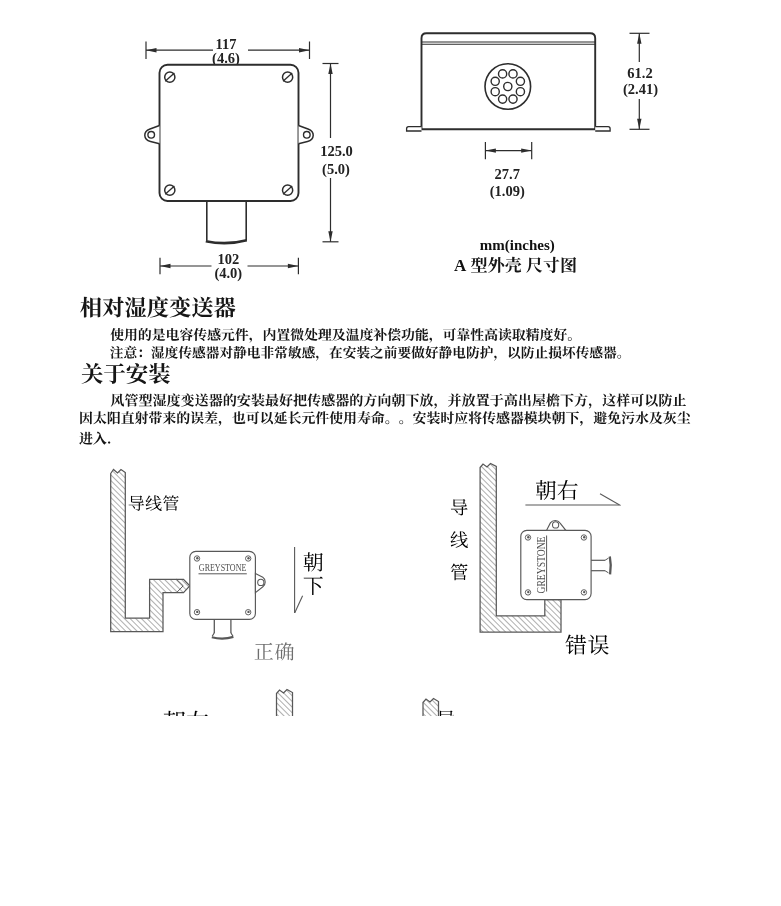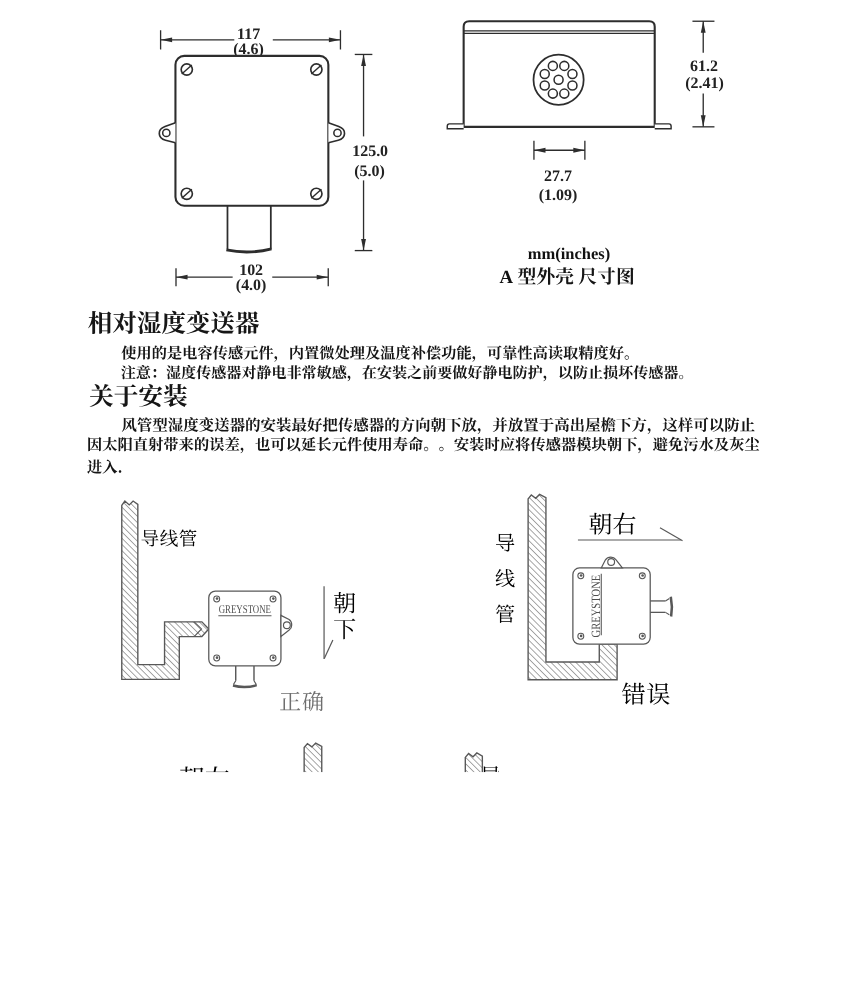--- a/index.html
+++ b/index.html
@@ -1,14 +1,14 @@
 <!DOCTYPE html>
 <html><head><meta charset="utf-8"><style>
 html,body{margin:0;padding:0;background:#fff;}
-#page{position:relative;width:781px;height:702px;background:#fff;overflow:hidden;}
+#page{position:relative;width:781px;height:702px;background:#fff;overflow:hidden;margin-top:14px;}
 </style></head><body>
 <div id="page">
 <svg width="781" height="906" viewBox="0 0 781 906">
 <defs>
         <pattern id="h" width="4.0" height="4.0" patternUnits="userSpaceOnUse" patternTransform="rotate(-45)">
           <line x1="0" y1="0" x2="0" y2="4.0" stroke="#5f5f5f" stroke-width="1.0"></line>
         </pattern>
         <path id="c2e" d="M168 -16C214 -16 249 20 249 65C249 110 214 147 168 147C121 147 86 110 86 65C86 20 121 -16 168 -16Z"></path>
         <path id="c3002" d="M183 -83C261 -83 324 -19 324 59C324 137 261 200 183 200C105 200 41 137 41 59C41 -19 105 -83 183 -83ZM183 -47C124 -47 77 1 77 59C77 117 124 164 183 164C241 164 288 117 288 59C288 1 241 -47 183 -47Z"></path>
         <path id="c4e0b" d="M842 845 768 751H30L39 723H416V-89H439C501 -89 541 -61 541 -53V518C638 446 751 339 807 244C952 176 1006 457 541 541V723H946C962 723 973 728 976 739C925 782 842 845 842 845Z"></path>

